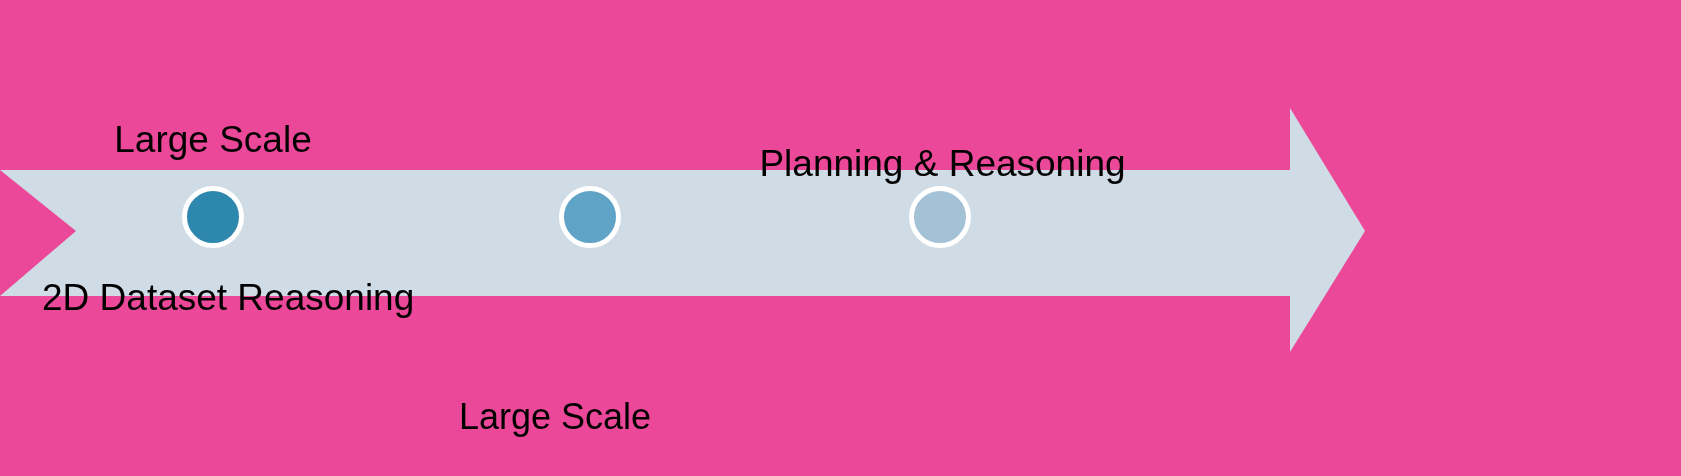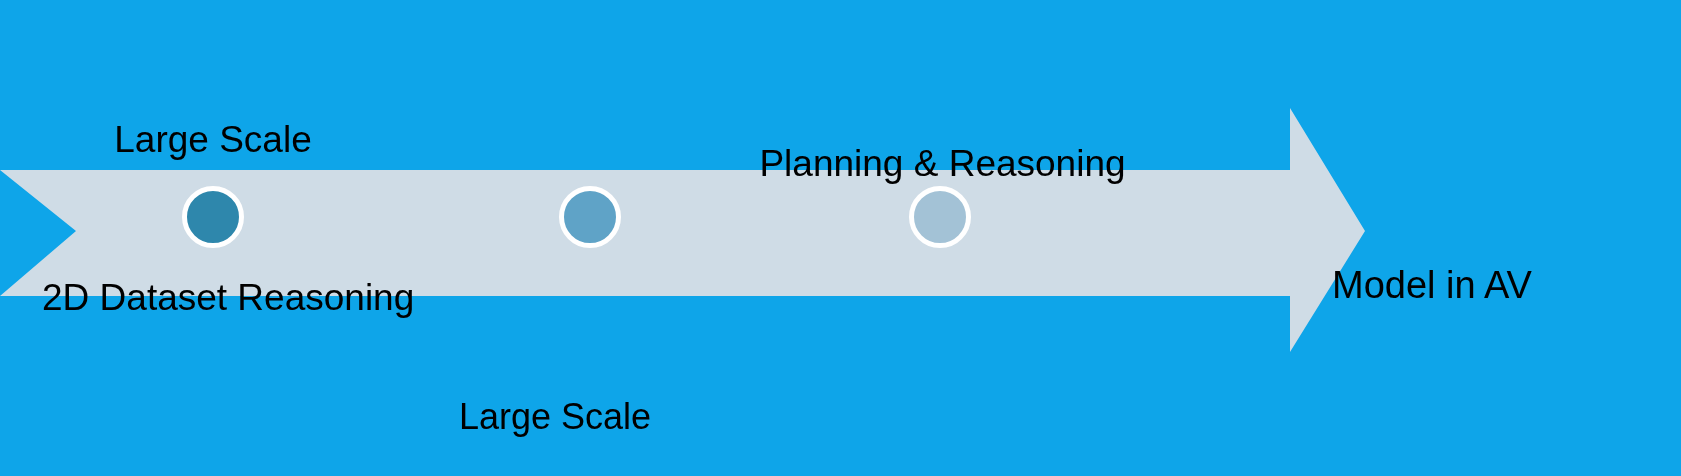--- a/index.html
+++ b/index.html
@@ -80,21 +80,21 @@
   #label-outcome {
     left: 1332px;
     top: 162px;
     font-size: 38px;
     text-align: left;
   }
 </style>
 </head>
 <body>
 
-<div id="canvas" style="background: #0ea5e9;">
+<div id="canvas" style="background: #ec4899;">
 
   <svg id="arrow-svg" viewBox="0 0 1681 476">
     <polygon id="arrow-shape" points="0,170 1290,170 1290,108 1365,231 1290,352 1290,296 0,296 76,231" fill="#CFDCE6"></polygon>
   </svg>
 
   <div class="milestone-dot" style="left: 182px; top: 186px; background: rgb(46, 135, 172); border-color: rgb(255, 255, 255);"></div>
 
   <div class="milestone-dot" style="left: 559px; top: 186px; background: rgb(95, 163, 199); border-color: rgb(255, 255, 255);"></div>
 
   <div class="milestone-dot" style="left: 909px; top: 186px; background: rgb(163, 194, 214); border-color: rgb(255, 255, 255);"></div>
@@ -108,16 +108,15 @@
     <span class="ln">Large Scale</span>
     
     
   </div>
 
   <div class="label" id="label-stage-3">
     <span class="ln">Planning &amp; Reasoning</span>
   </div>
 
   <div class="label" id="label-outcome">
-    <span class="ln">Model in AV</span>
   </div>
 
 </div>
 
 </body></html>

